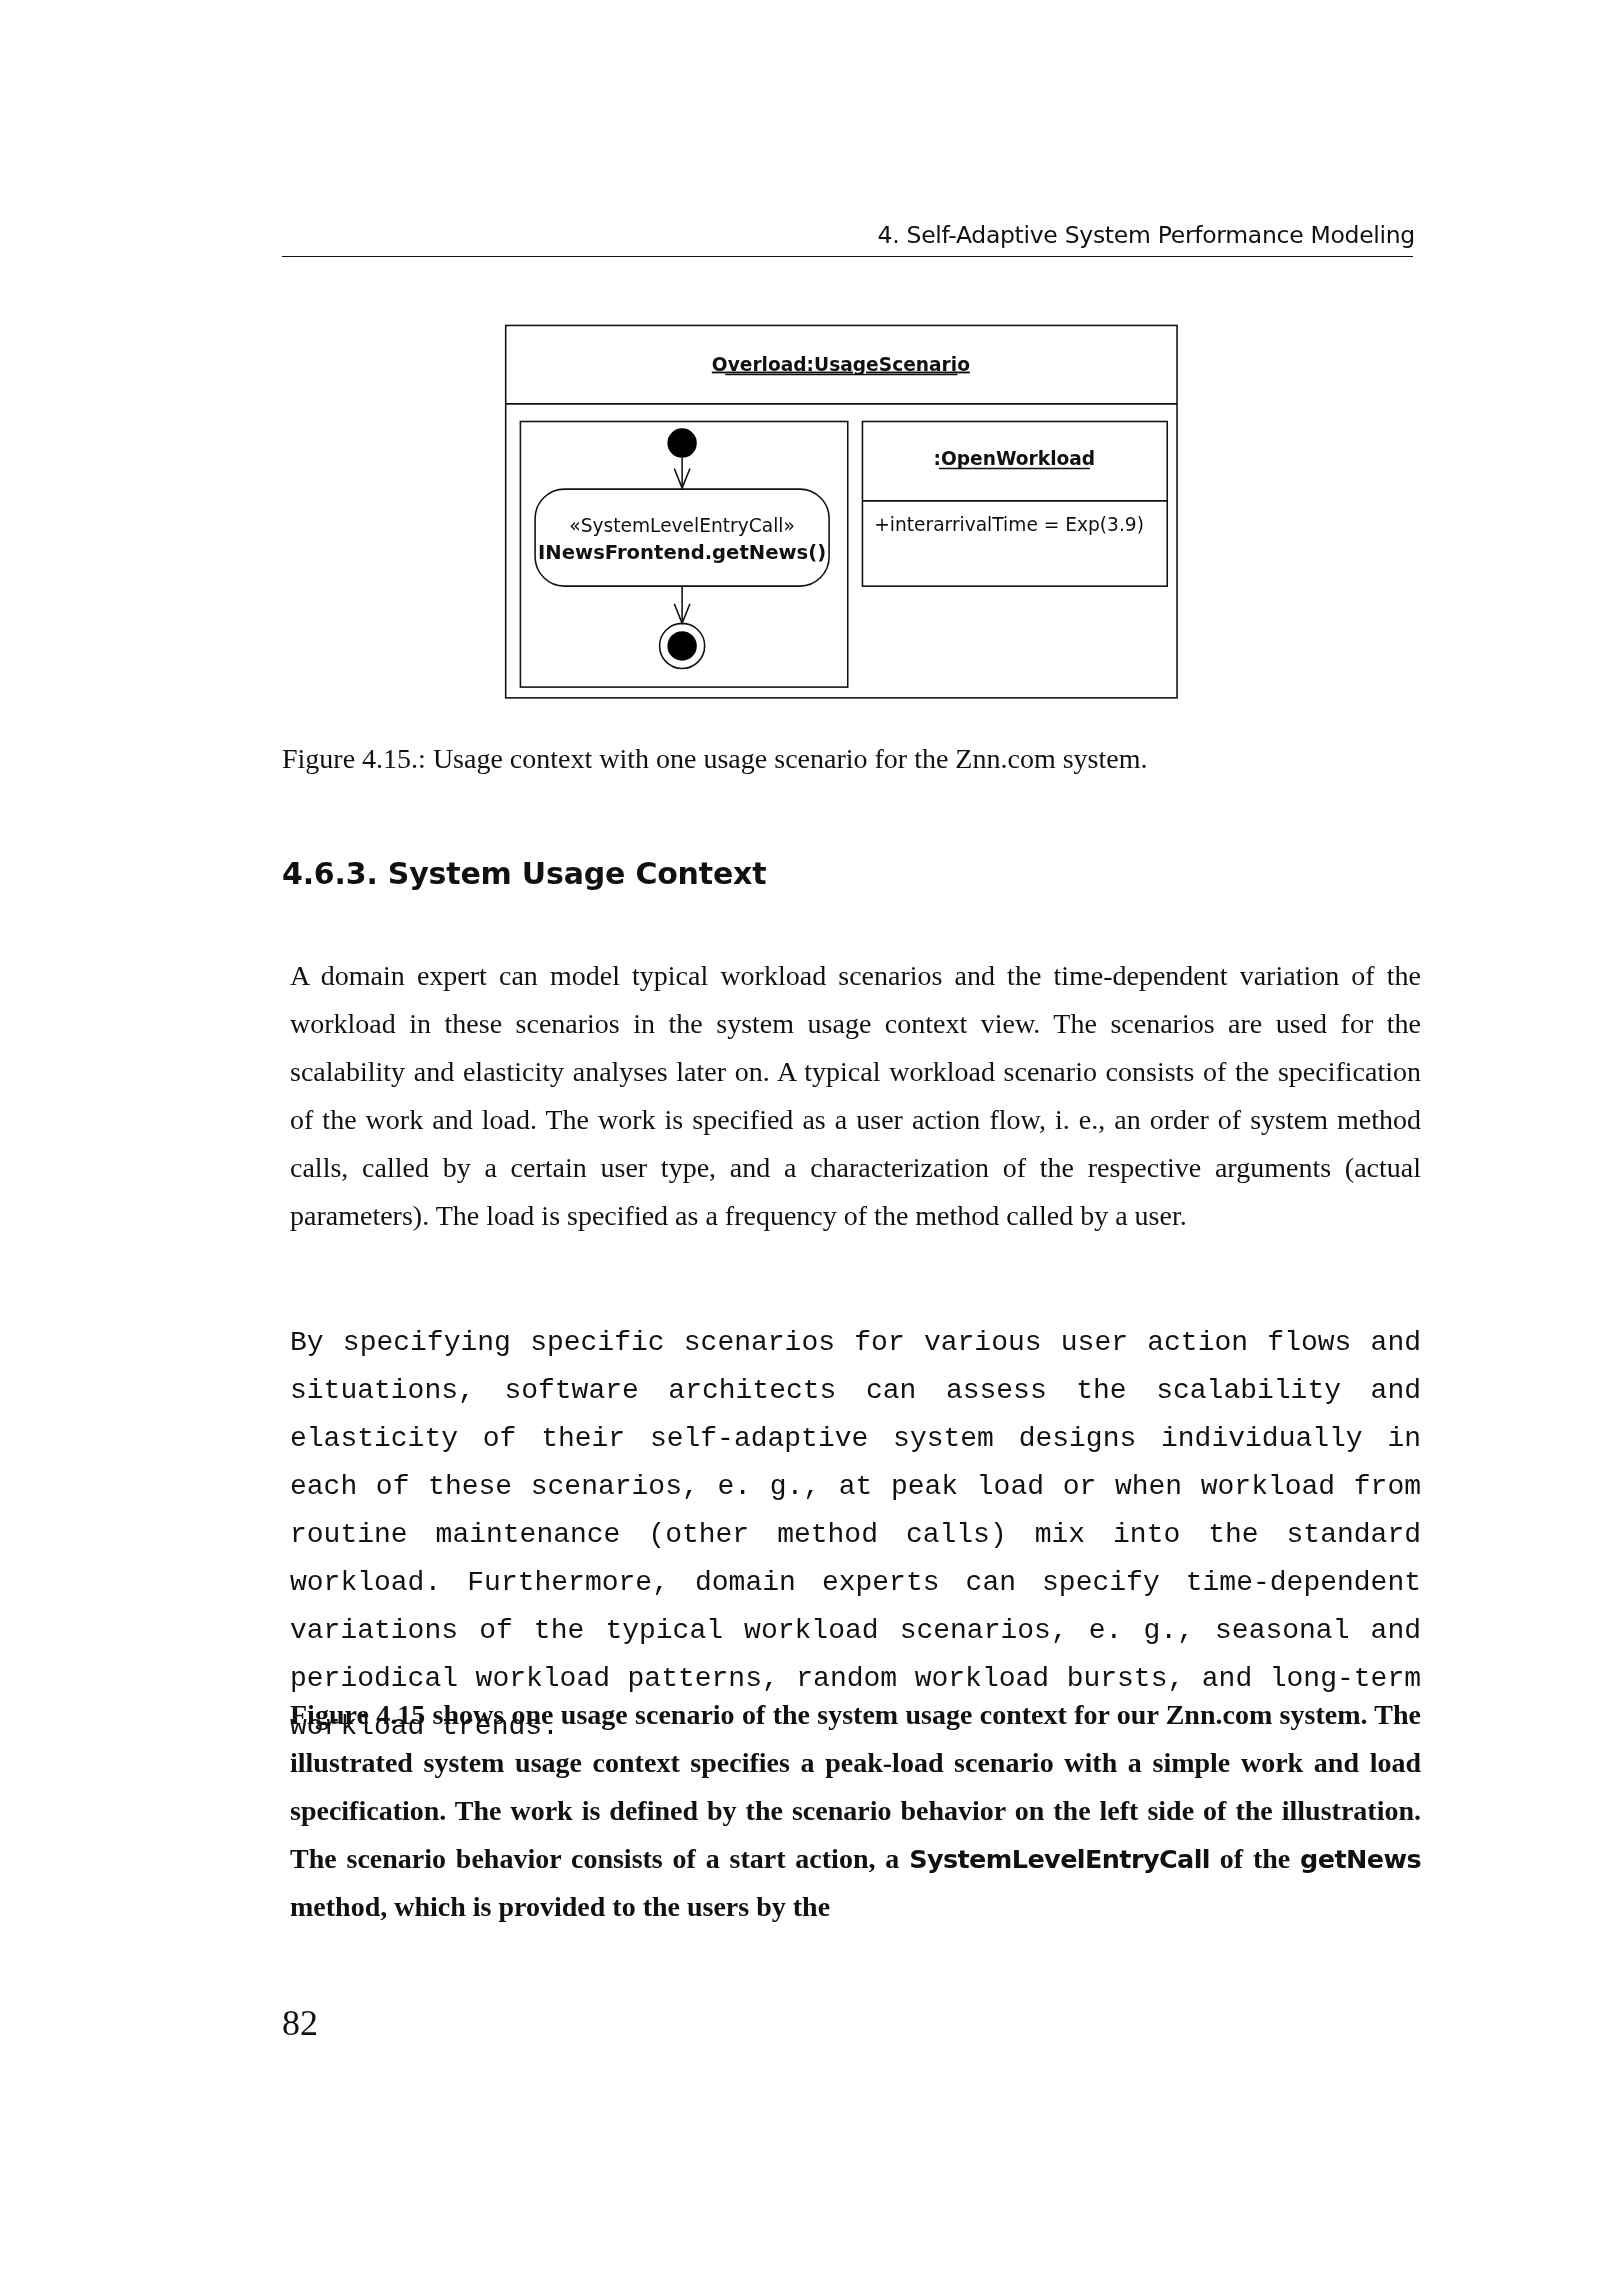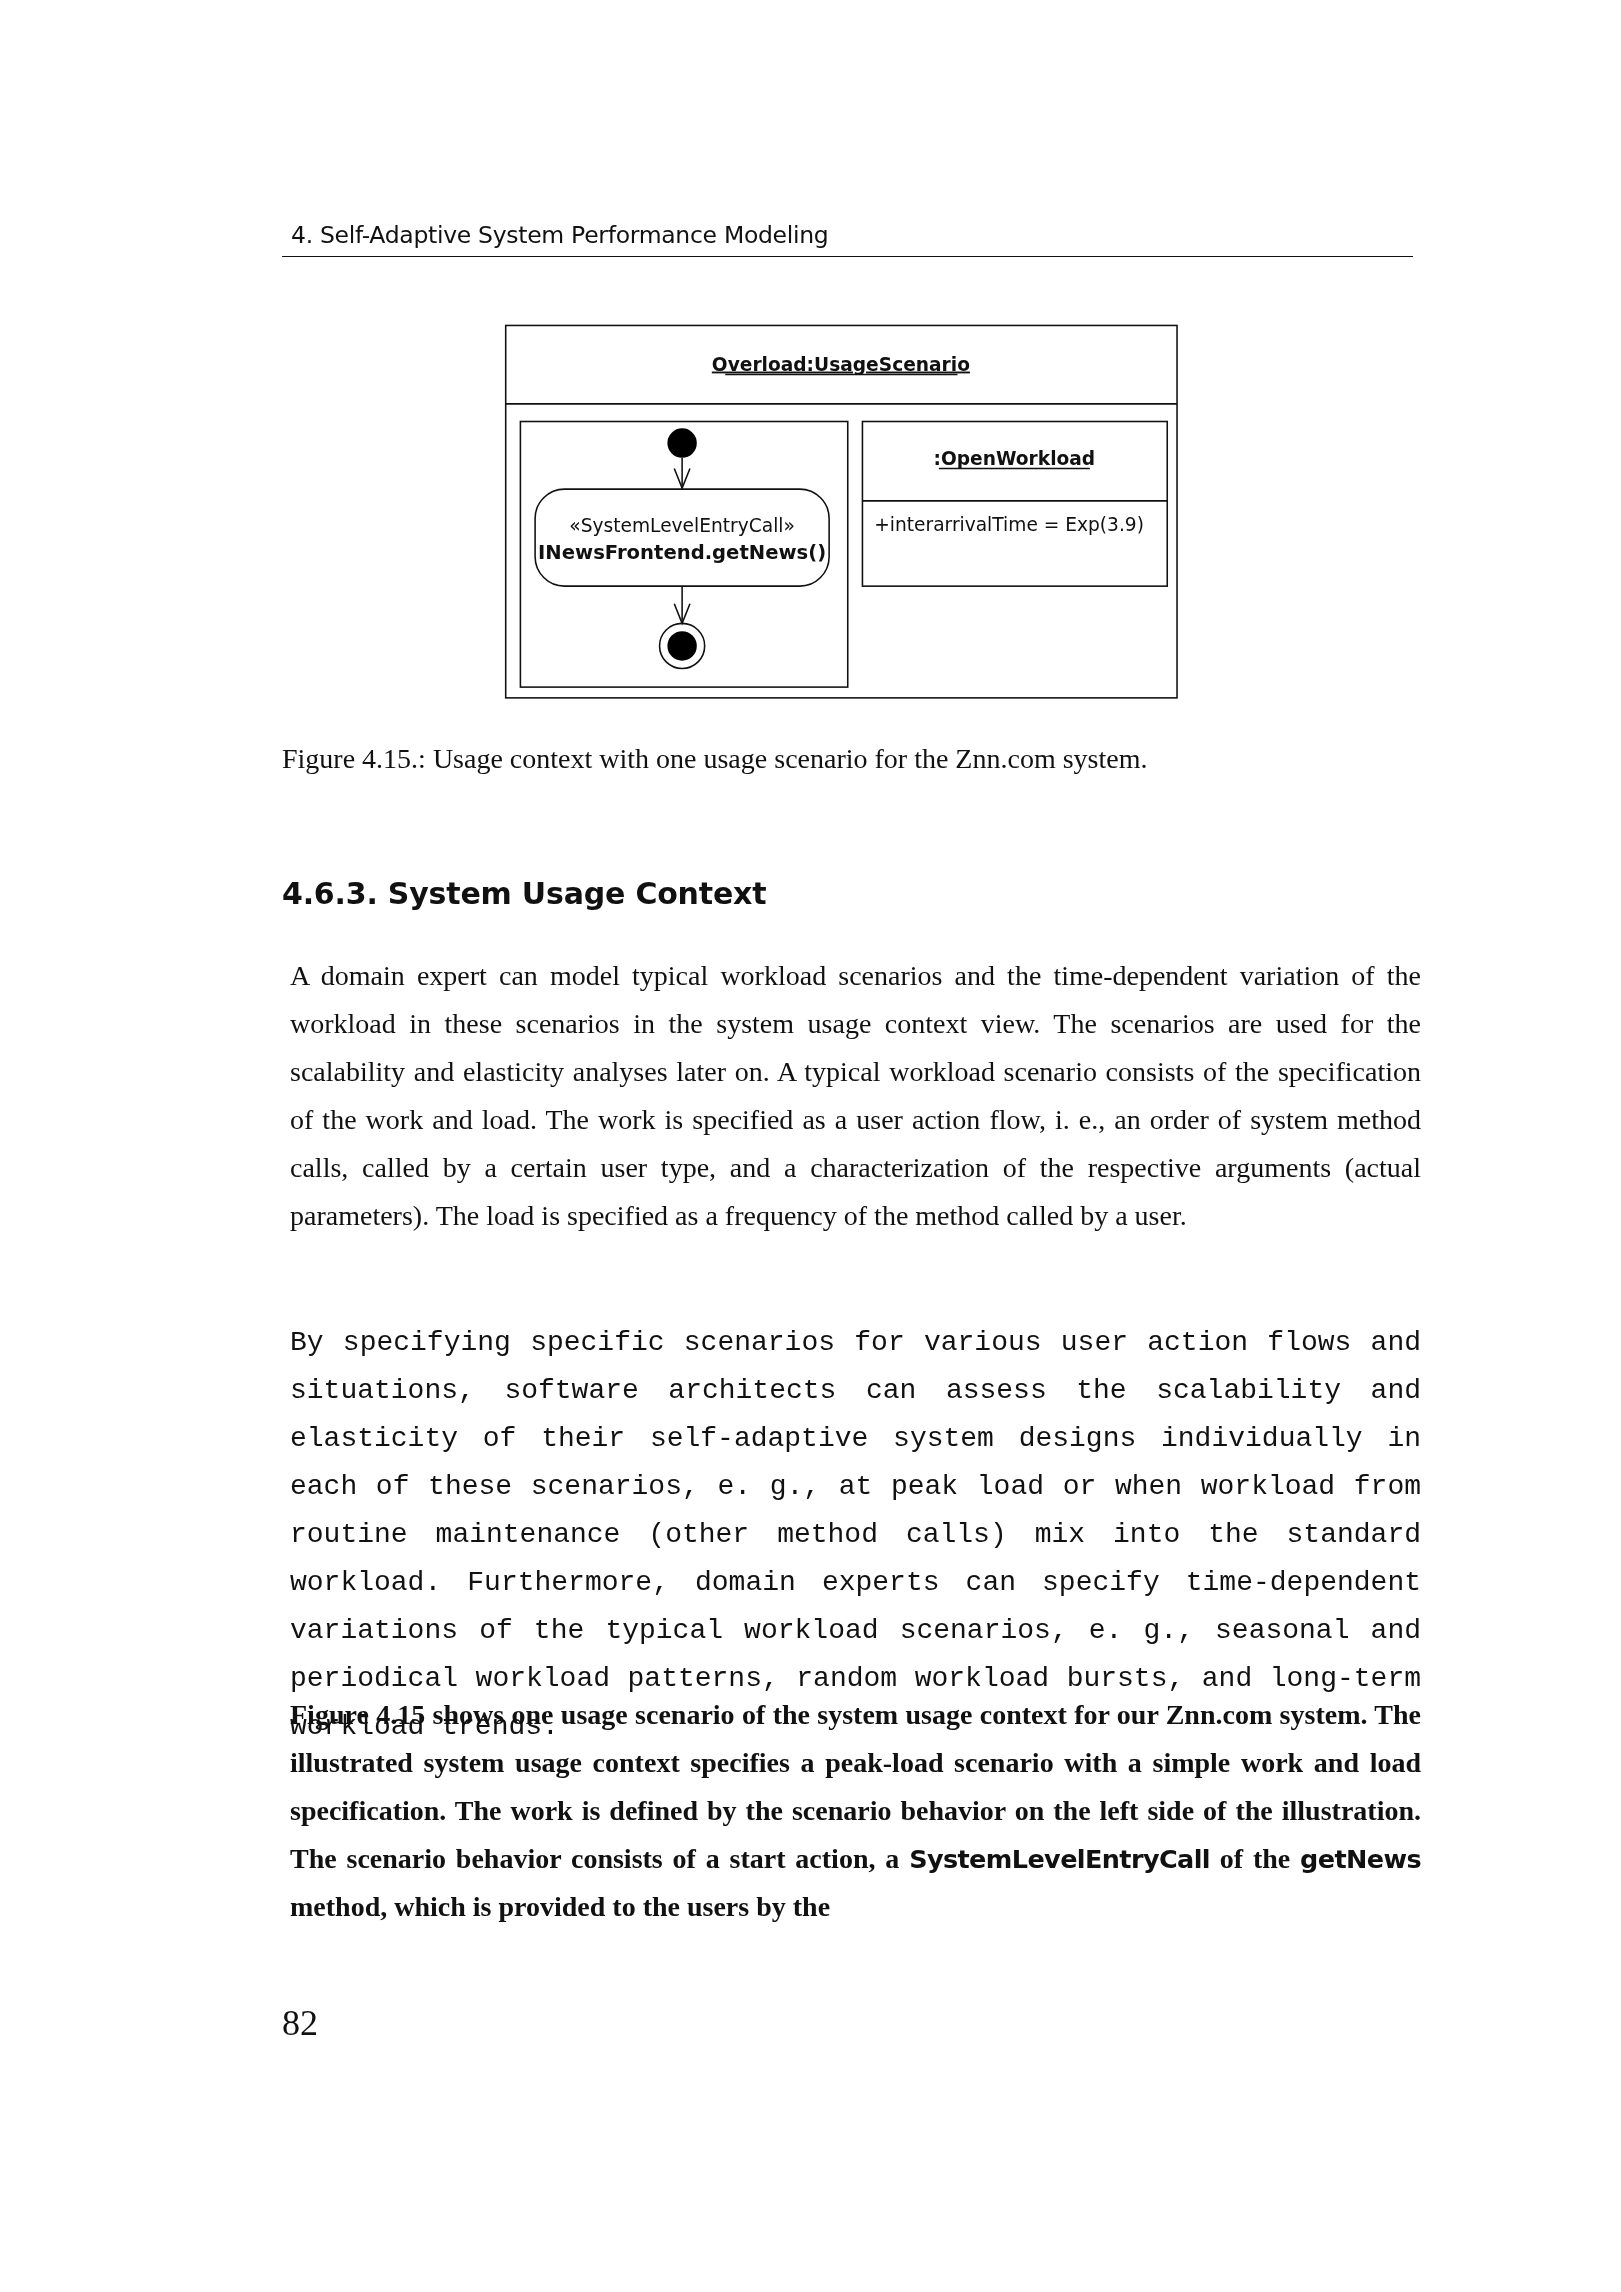--- a/index.html
+++ b/index.html
@@ -1,30 +1,30 @@
 <!DOCTYPE html>
 <html><head>
 <meta charset="utf-8">
 <style>
   html, body { margin:0; padding:0; background:#ffffff; }
   body { width:1621px; height:2293px; position:relative; overflow:hidden; color:#111; }
   .sans { font-family: "DejaVu Sans", "Liberation Sans", sans-serif; }
   .serif { font-family: "Liberation Serif", "DejaVu Serif", serif; }
   #running-header {
-    position:absolute; left:291px; top:221px; width:1131px;
-    font-size:23.5px; letter-spacing:-0.3px;
+    position:absolute; left:284px; top:221px; width:1131px;
+    font-size:23.5px; letter-spacing:-0.3px;text-align:right;
   }
   #header-rule { position:absolute; left:282px; top:256px; width:1131px; height:0; border-top:1.5px solid #111; }
   #diagram { position:absolute; left:0; top:0; }
   #caption {
     position:absolute; left:282px; top:743px; width:1131px; 
     font-size:28px;
   }
   #section-heading {
-    position:absolute; left:282px; top:876px; font-size:30px; font-weight:bold; letter-spacing:-0.2px;
+    position:absolute; left:282px; top:856px; font-size:30px; font-weight:bold; letter-spacing:-0.2px;
   }
   .para {
     position:absolute; left:282px; width:1131px; font-size:28px; line-height:48px;
     text-align:justify; margin:8px;
   }
   #para-1 { top:944px; }
   #para-2 { top:1311px;font-family:Liberation Mono, monospace; }
   #para-3 { top:1683px;font-weight:bold; }
   .code-inline { font-family:"DejaVu Sans", "Liberation Sans", sans-serif; font-size:25.5px; letter-spacing:-0.6px; }
   #page-number { position:absolute; left:282px; top:2002px; font-size:36px; }

